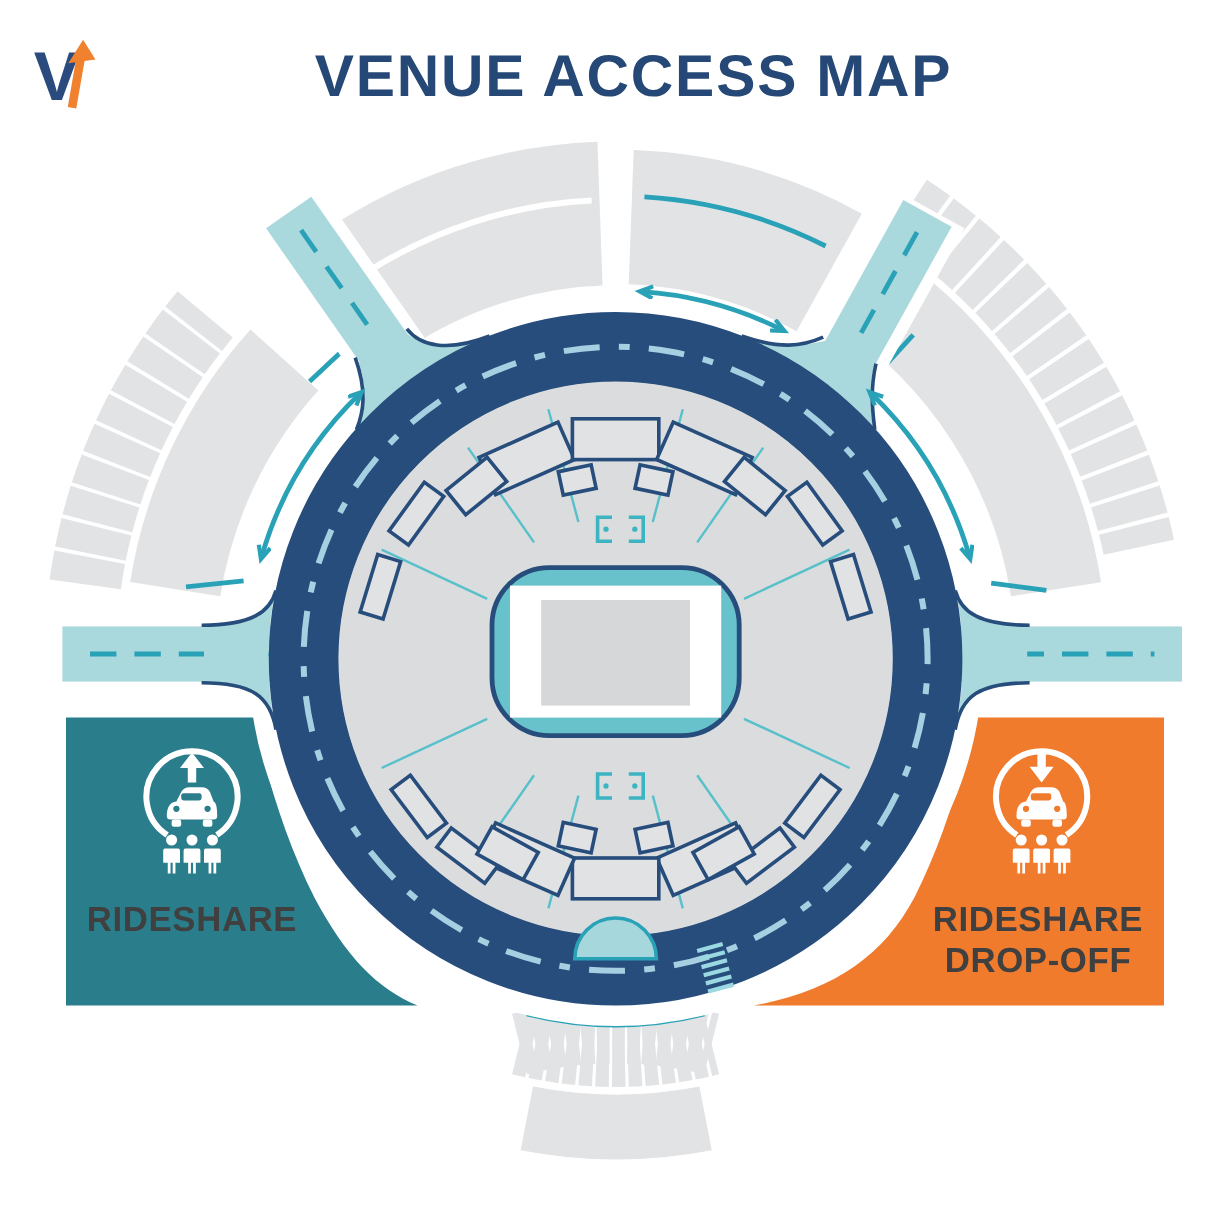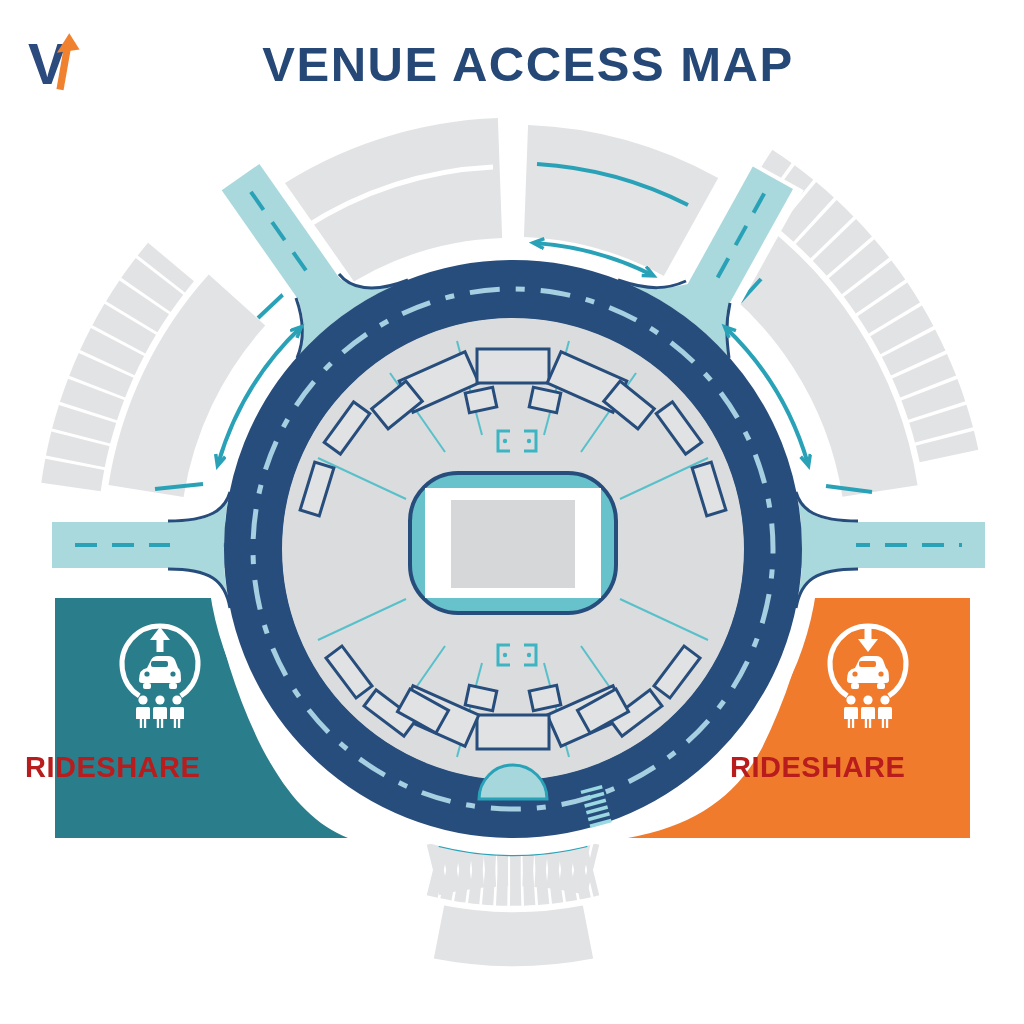--- a/index.html
+++ b/index.html
@@ -3,21 +3,21 @@
 <meta charset="utf-8">
 <style>
   html,body{margin:0;padding:0;background:#ffffff;}
   .page{position:relative;width:1024px;height:1024px;background:#fff;overflow:hidden;
         font-family:"Liberation Sans", sans-serif;}
   .title{position:absolute;top:36px;left:16px;width:100%;text-align:center;
          font-size:49px;font-weight:bold;letter-spacing:1.5px;color:var(--title-color);}
   .logo{position:absolute;left:24px;top:28px;width:72px;height:72px;}
   .map-svg{position:absolute;left:0;top:0;width:1024px;height:1024px;}
 
-  .zone-text{position:absolute;color:#b91c1c;font-weight:bold;
+  .zone-text{position:absolute;text-align:center;color:#404040;font-weight:bold;
              font-size:29px;line-height:34px;letter-spacing:0.5px;}
   .zone-text.pickup{left:25px;top:750px;width:270px;}
   .zone-text.dropoff{left:730px;top:750px;width:270px;}
 
   
   .gray-band{fill:none;stroke:var(--gray-band);}
   .white-sep{fill:none;stroke:#ffffff;}
   .accent-line{fill:none;stroke:var(--accent);stroke-width:4;}
   .road-casing{fill:#ffffff;}
   .road-fill{fill:var(--road);}
@@ -268,15 +268,16 @@
           <path class="icon-white" d="M-5.5,-6 H5.5 Q7,-6 7,-4 V6 H3.2 V15 H0.9 V6 H-0.9 V15 H-3.2 V6 H-7 V-4 Q-7,-6 -5.5,-6 Z"></path>
         </g>
     </g>
   </svg>
 
   <div class="zone-text pickup">
     <div>RIDESHARE</div>
   </div>
   <div class="zone-text dropoff">
     <div>RIDESHARE</div>
+    <div>DROP-OFF</div>
   </div>
 
 </div>
 
 </body></html>

